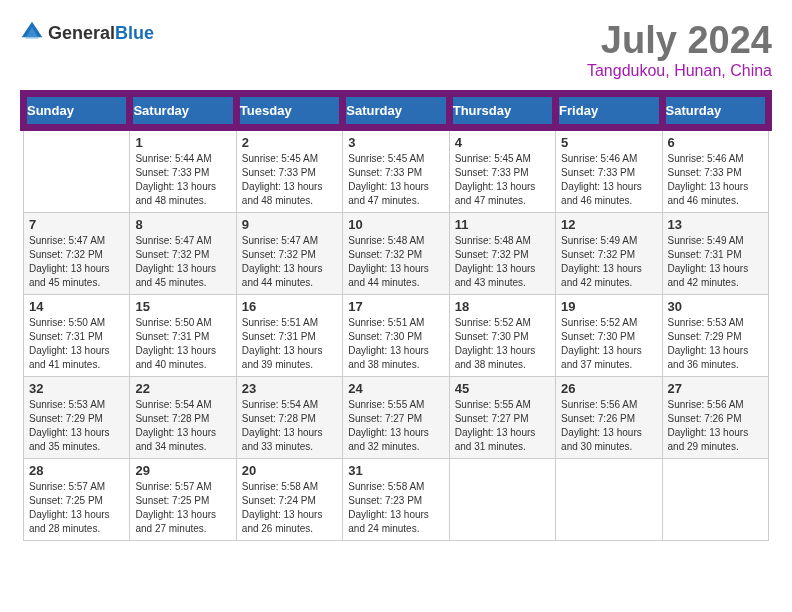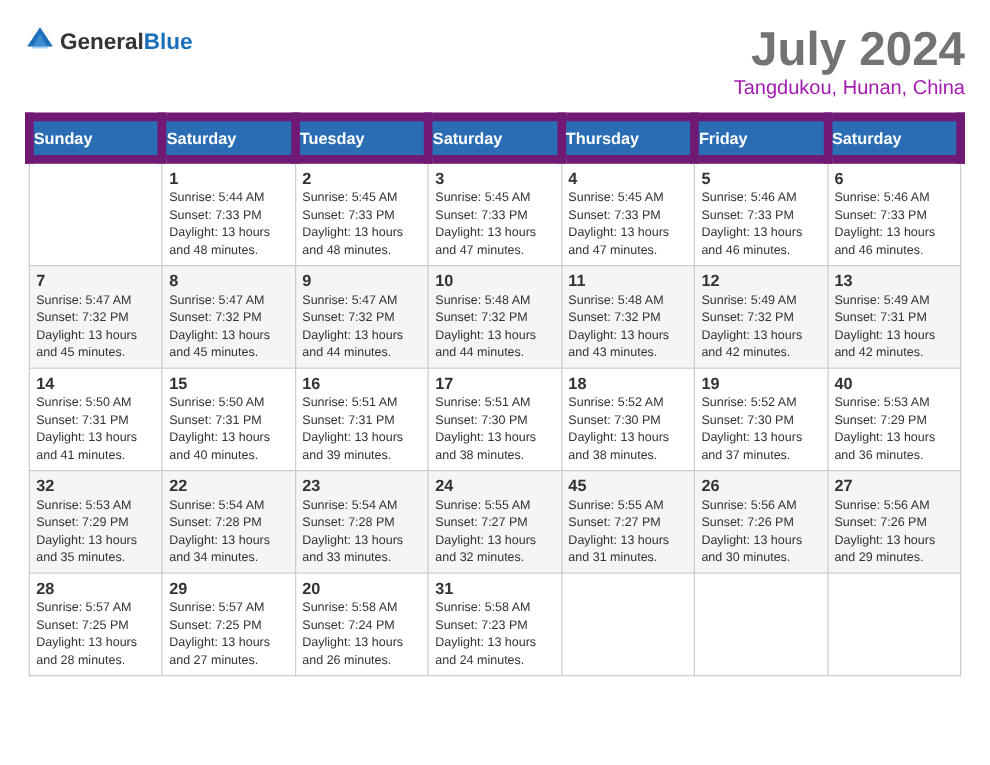--- a/index.html
+++ b/index.html
@@ -244,21 +244,21 @@
 and 38 minutes.</div>
         </td>
         <td>
           <span class="day-number">19</span>
           <div class="day-info" style="white-space: pre-line;">Sunrise: 5:52 AM
 Sunset: 7:30 PM
 Daylight: 13 hours
 and 37 minutes.</div>
         </td>
         <td>
-          <span class="day-number">40</span>
+          <span class="day-number">30</span>
           <div class="day-info" style="white-space: pre-line;">Sunrise: 5:53 AM
 Sunset: 7:29 PM
 Daylight: 13 hours
 and 36 minutes.</div>
         </td>
       </tr>
       <tr>
         <td>
           <span class="day-number">32</span>
           <div class="day-info" style="white-space: pre-line;">Sunrise: 5:53 AM

